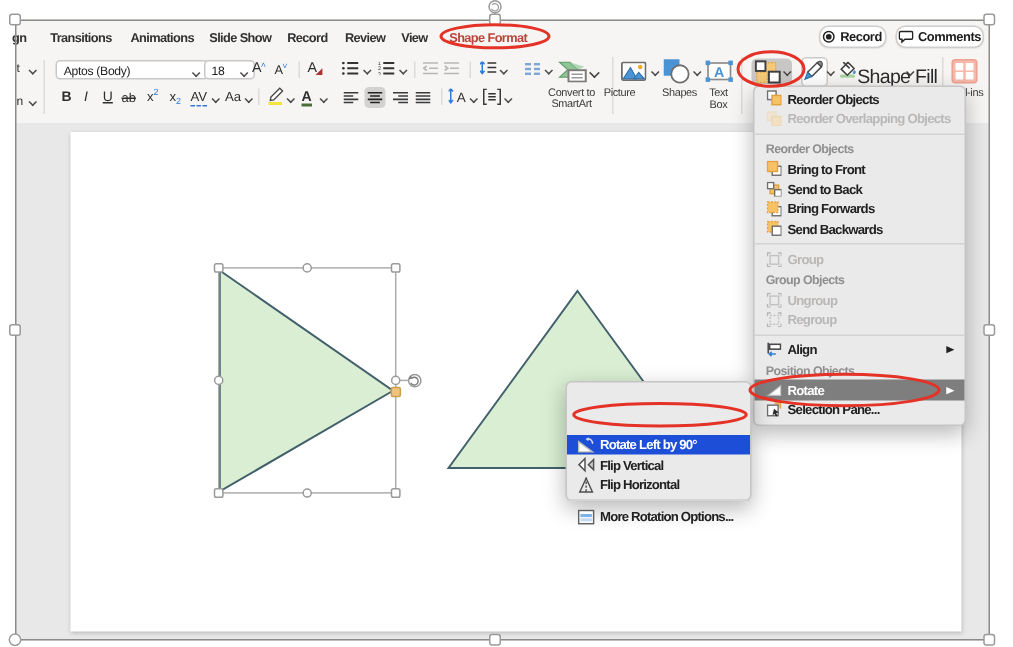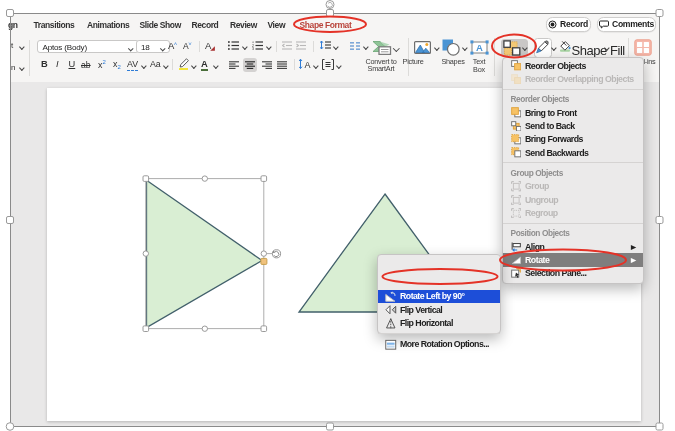--- a/index.html
+++ b/index.html
@@ -355,40 +355,40 @@
       </svg>Send to Back</div>
     <div class="mi"><svg class="ic" viewBox="0 0 11 11">
         <rect x="4" y="4" width="6.3" height="6.3" fill="#fff" stroke="#6f6f6f"></rect>
         <rect x="0.7" y="0.7" width="7.3" height="7.3" fill="#f7c265" stroke="#e0a33e" stroke-dasharray="1.4 1"></rect>
       </svg>Bring Forwards</div>
     <div class="mi"><svg class="ic" viewBox="0 0 11 11">
         <rect x="0.7" y="0.7" width="7.3" height="7.3" fill="#f7c265" stroke="#e0a33e" stroke-dasharray="1.4 1"></rect>
         <rect x="4" y="4" width="6.3" height="6.3" fill="#fff" stroke="#6f6f6f"></rect>
       </svg>Send Backwards</div>
     <div class="msep"></div>
-    <div class="mi hdr">Group Objects</div>
     <div class="mi dis"><svg class="ic" viewBox="0 0 11 11">
         <rect x="2.5" y="2.5" width="6" height="6" fill="none" stroke="#c3c1c0"></rect>
         <path d="M0.7 3 v-2.3 h2.3 M8 0.7 h2.3 v2.3 M10.3 8 v2.3 h-2.3 M3 10.3 h-2.3 v-2.3" fill="none" stroke="#b8b6b5"></path>
       </svg>Group</div>
+    <div class="mi hdr">Group Objects</div>
     <div class="mi dis"><svg class="ic" viewBox="0 0 11 11">
         <rect x="2.5" y="2.5" width="6" height="6" fill="none" stroke="#c3c1c0"></rect>
         <path d="M0.7 3 v-2.3 h2.3 M8 0.7 h2.3 v2.3 M10.3 8 v2.3 h-2.3 M3 10.3 h-2.3 v-2.3" fill="none" stroke="#b8b6b5"></path>
       </svg>Ungroup</div>
     <div class="mi dis"><svg class="ic" viewBox="0 0 11 11">
         <rect x="2.5" y="2.5" width="6" height="6" fill="none" stroke="#c3c1c0" stroke-dasharray="1.4 1"></rect>
         <path d="M0.7 3 v-2.3 h2.3 M8 0.7 h2.3 v2.3 M10.3 8 v2.3 h-2.3 M3 10.3 h-2.3 v-2.3" fill="none" stroke="#b8b6b5"></path>
       </svg>Regroup</div>
     <div class="msep"></div>
-    <div class="mi hdr">Position Objects</div>
     <div class="mi"><svg class="ic" viewBox="0 0 11 11">
         <path d="M1.2 0.5 v7.5" stroke="#4a4a4a" stroke-width="1.1"></path>
         <rect x="2.2" y="1.6" width="7.6" height="3.4" fill="#fff" stroke="#4a4a4a" stroke-width="1.1"></rect>
         <path d="M6.5 8.4 h-4.4 M3.6 6.9 L2 8.4 l1.6 1.5" fill="none" stroke="#2f7cd6" stroke-width="1.1"></path>
       </svg>Align<span class="arrow">▶</span></div>
+    <div class="mi hdr">Position Objects</div>
     <div class="mi hl"><svg class="ic" viewBox="0 0 11 11">
         <path d="M1.2 9 L10 9 L10 2.2 Z" fill="#fff" stroke="#bdbdbd" stroke-width="0.8"></path>
       </svg>Rotate<span class="arrow" style="color:#fff;">▶</span></div>
     <div class="mi"><svg class="ic" viewBox="0 0 11 11">
         <path d="M5.5 0.6 h3.6 a0.8 0.8 0 0 1 0.8 0.8 v3.4" fill="#f7c265" stroke="#e0a33e" stroke-width="0.9"></path>
         <rect x="0.7" y="2.2" width="7.4" height="7.4" fill="#fff" stroke="#6f6f6f"></rect>
         <path d="M5.2 4.8 l3.4 2.5 -1.9 0.3 1.1 2 -1.2 0.6 -1.1 -2 -1.3 1.3 z" fill="#2b2b2b"></path>
       </svg>Selection Pane...</div>
   </div>
 

